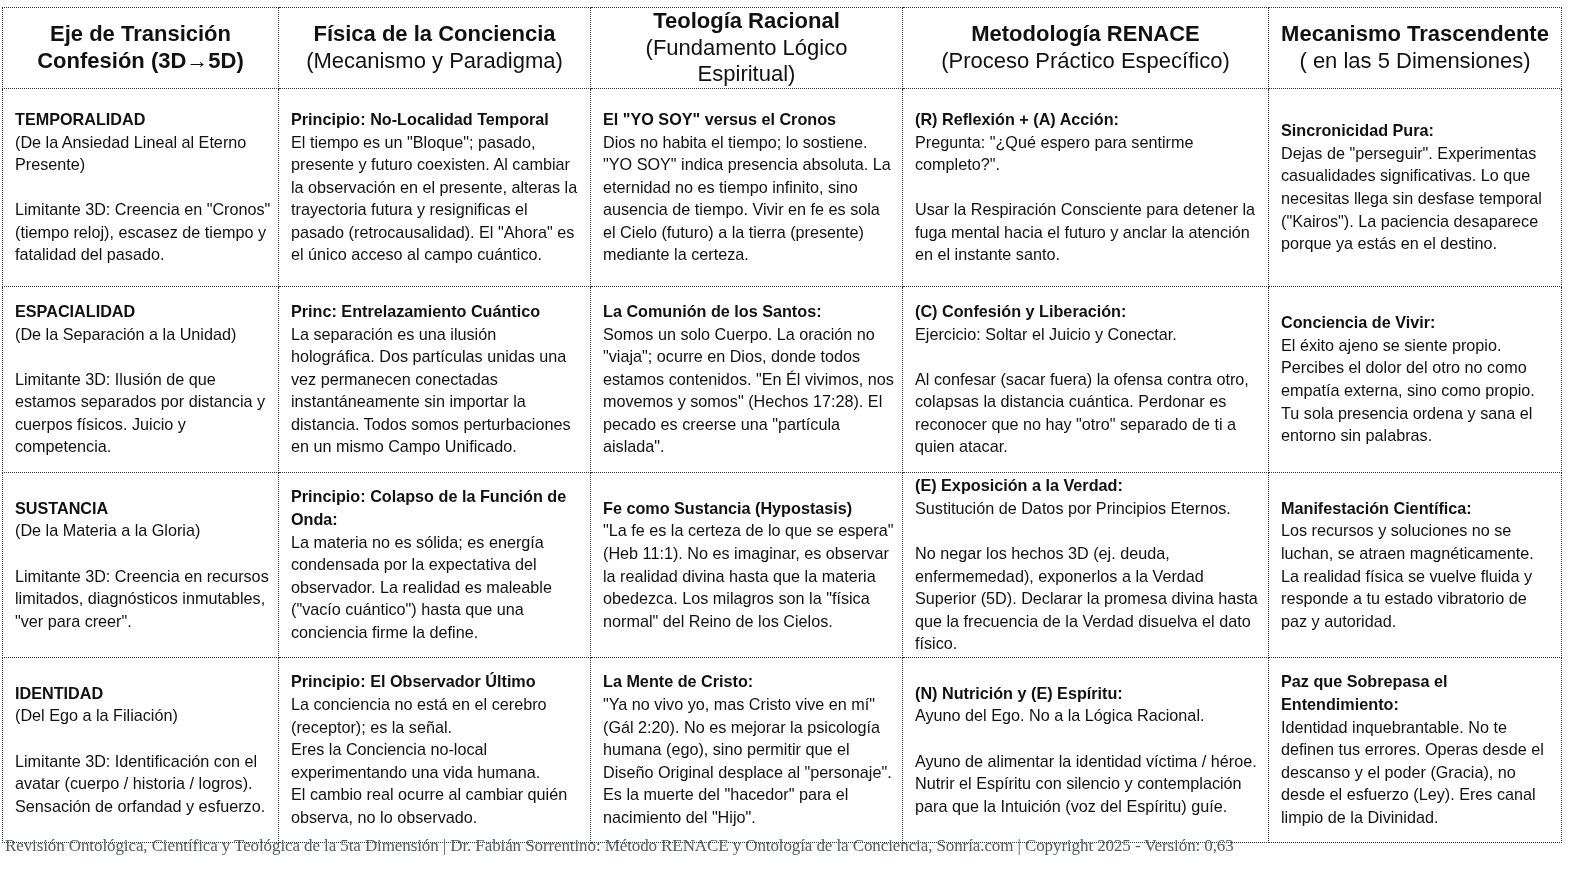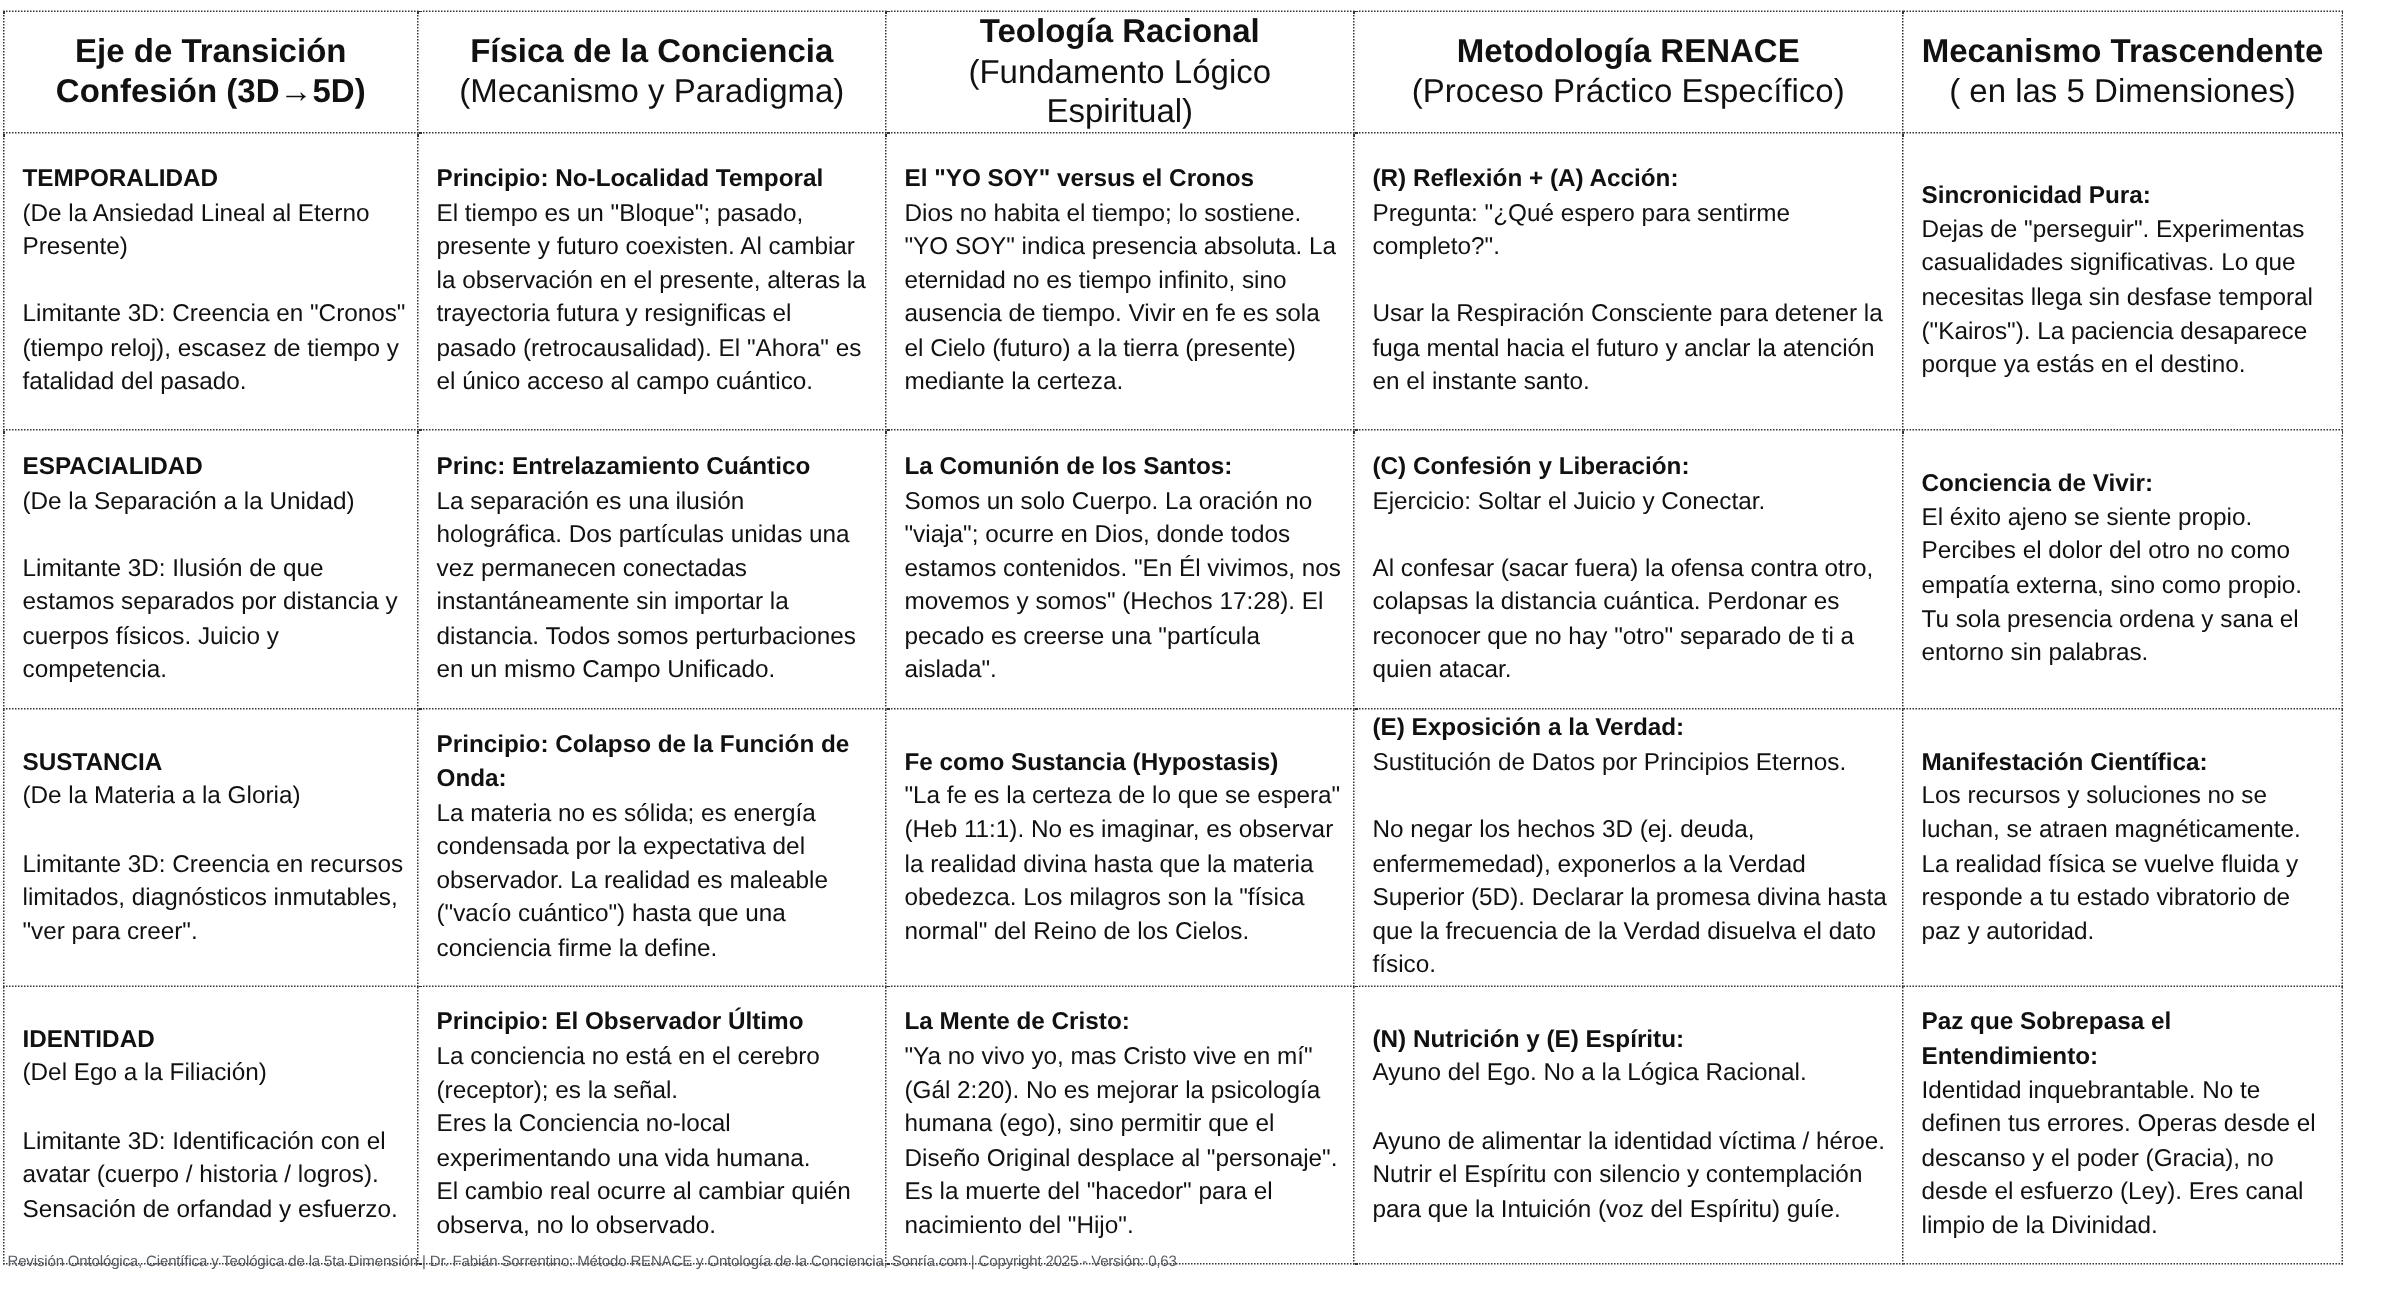--- a/index.html
+++ b/index.html
@@ -30,21 +30,21 @@
   tr.r3 td { height: 185px; }
   tr.r4 td { height: 185px; }
   td .c-title { font-weight: bold; display: block; }
   td .c-line { display: block; }
   td .gap { display: block; height: 22.6px; }
   col.c1 { width: 276px; } col.c2 { width: 312px; } col.c3 { width: 312px; }
   col.c4 { width: 366px; } col.c5 { width: 293px; }
   td.first { padding-left: 13px; }
   .footer {
     position: absolute; left: 5px; top: 836px; width: 1586px;
-    font-family: Liberation Sans, sans-serif; font-size: 10px; color: #555a60;
+    font-family: Liberation Serif, serif; font-size: 17px; color: #555a60;
     white-space: nowrap; letter-spacing: -0.1px;
   }
 </style>
 </head>
 <body>
 
 <table class="grid">
   <colgroup>
       <col class="c1">
       <col class="c2">

